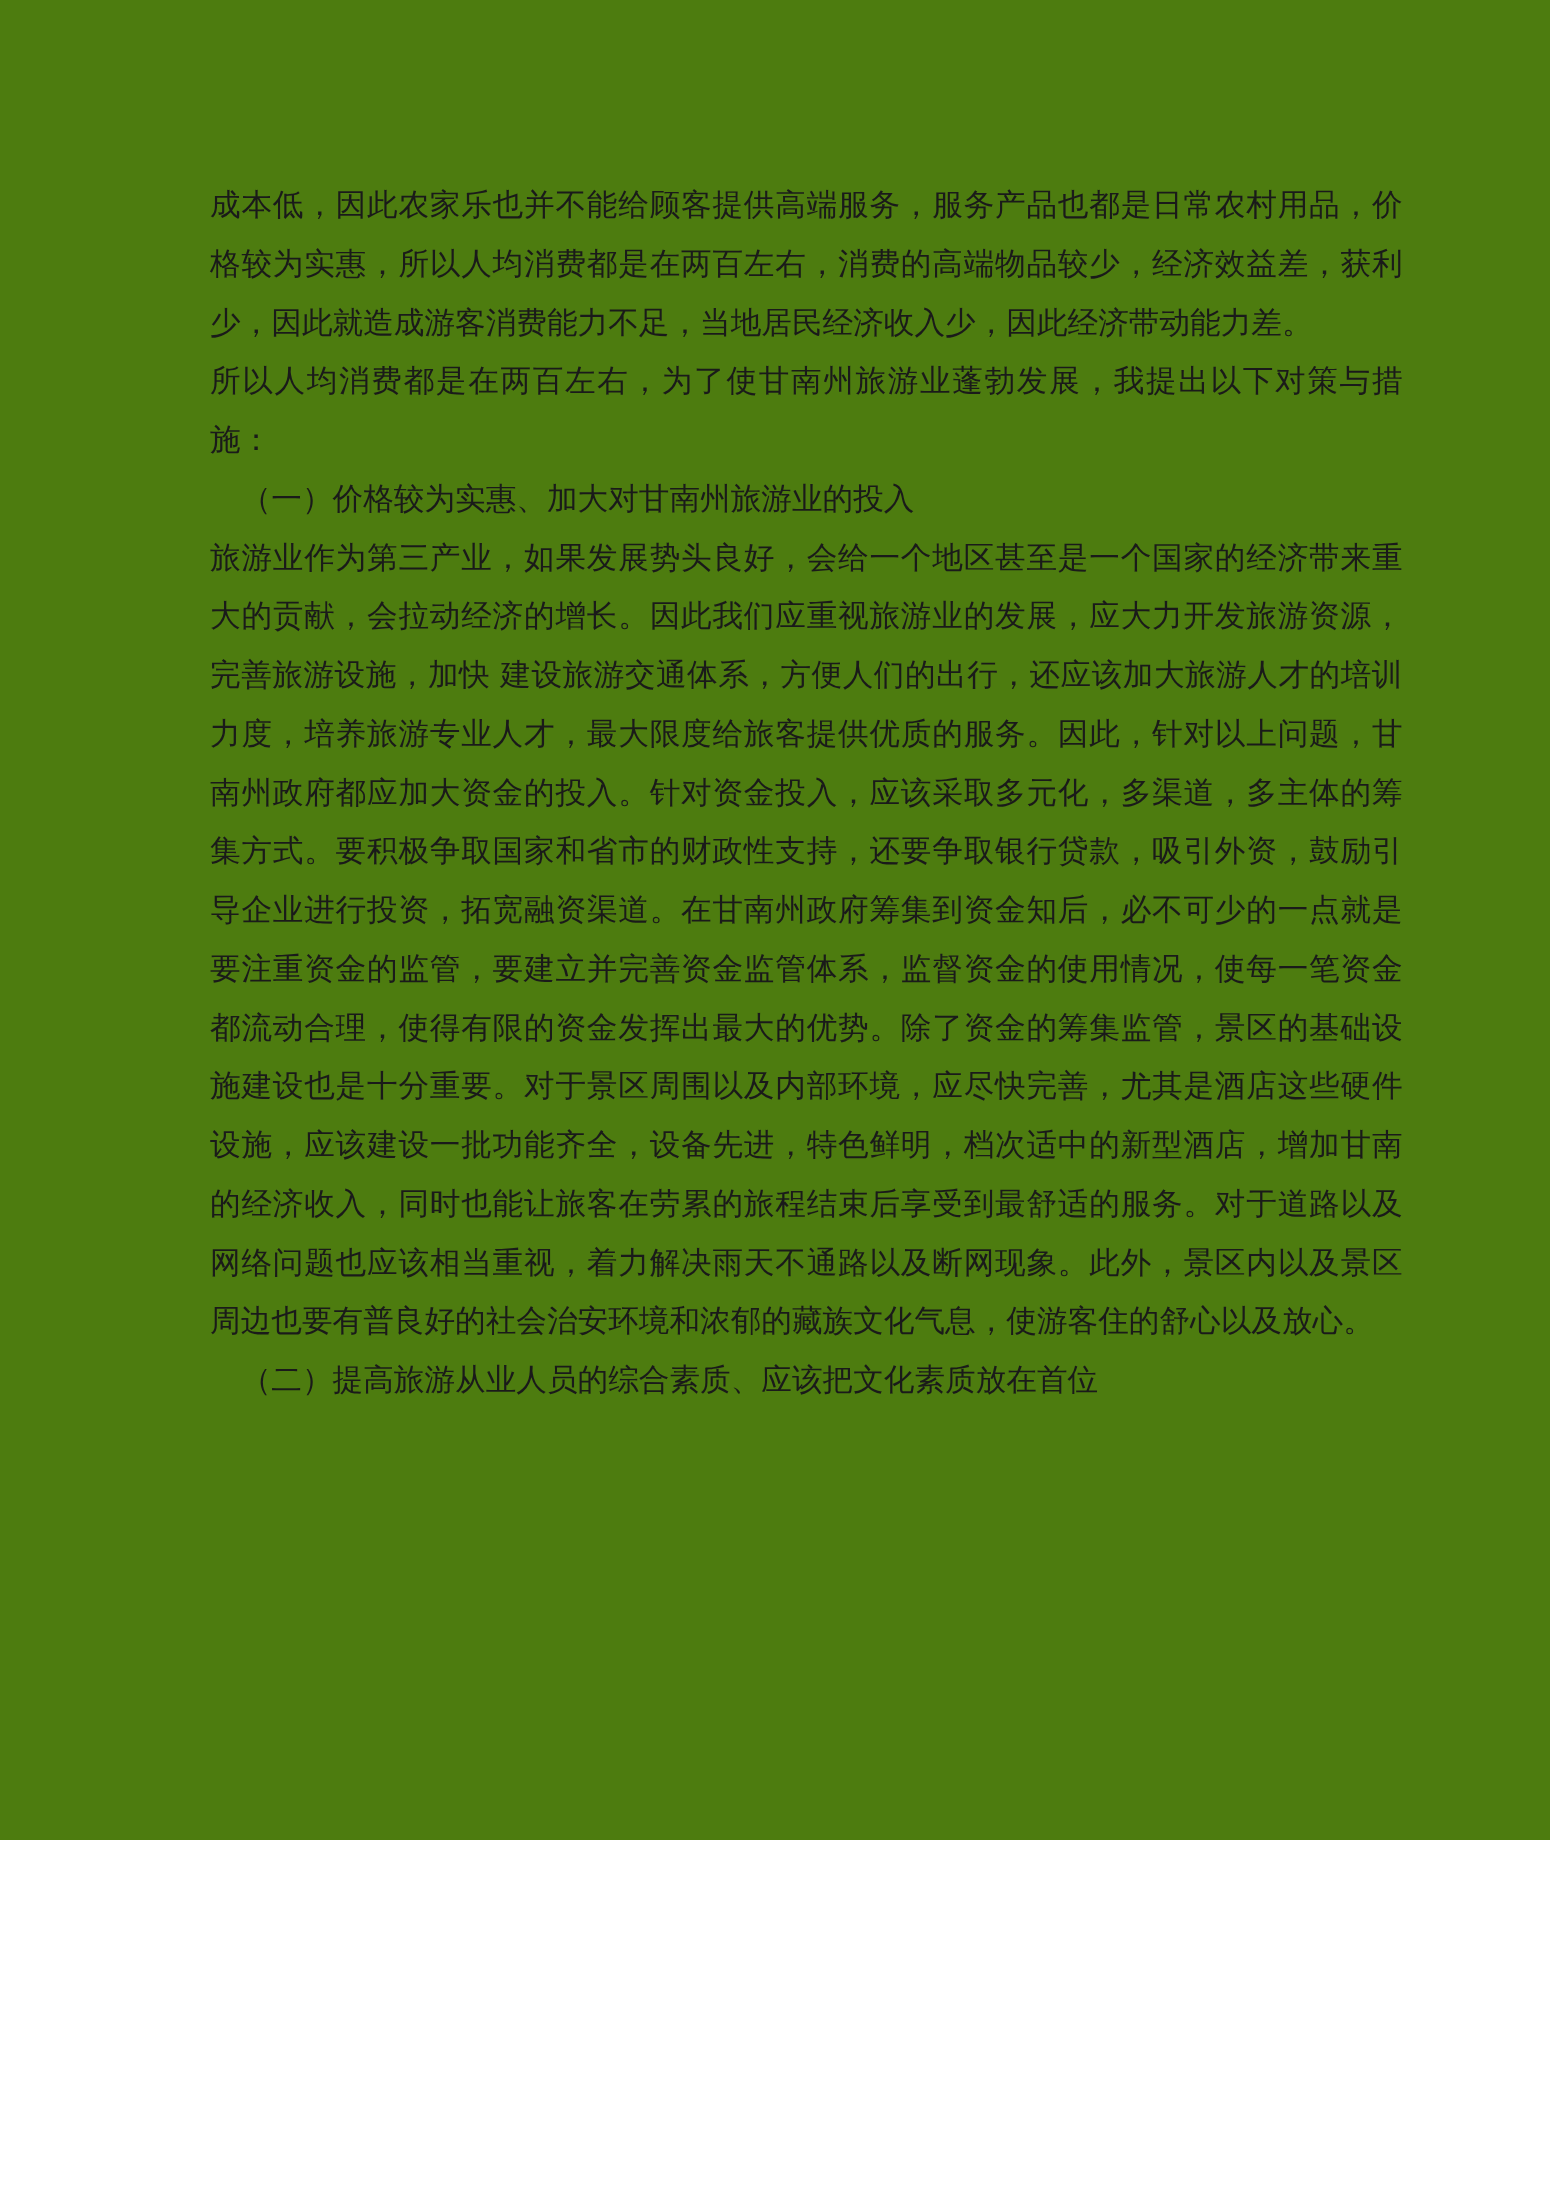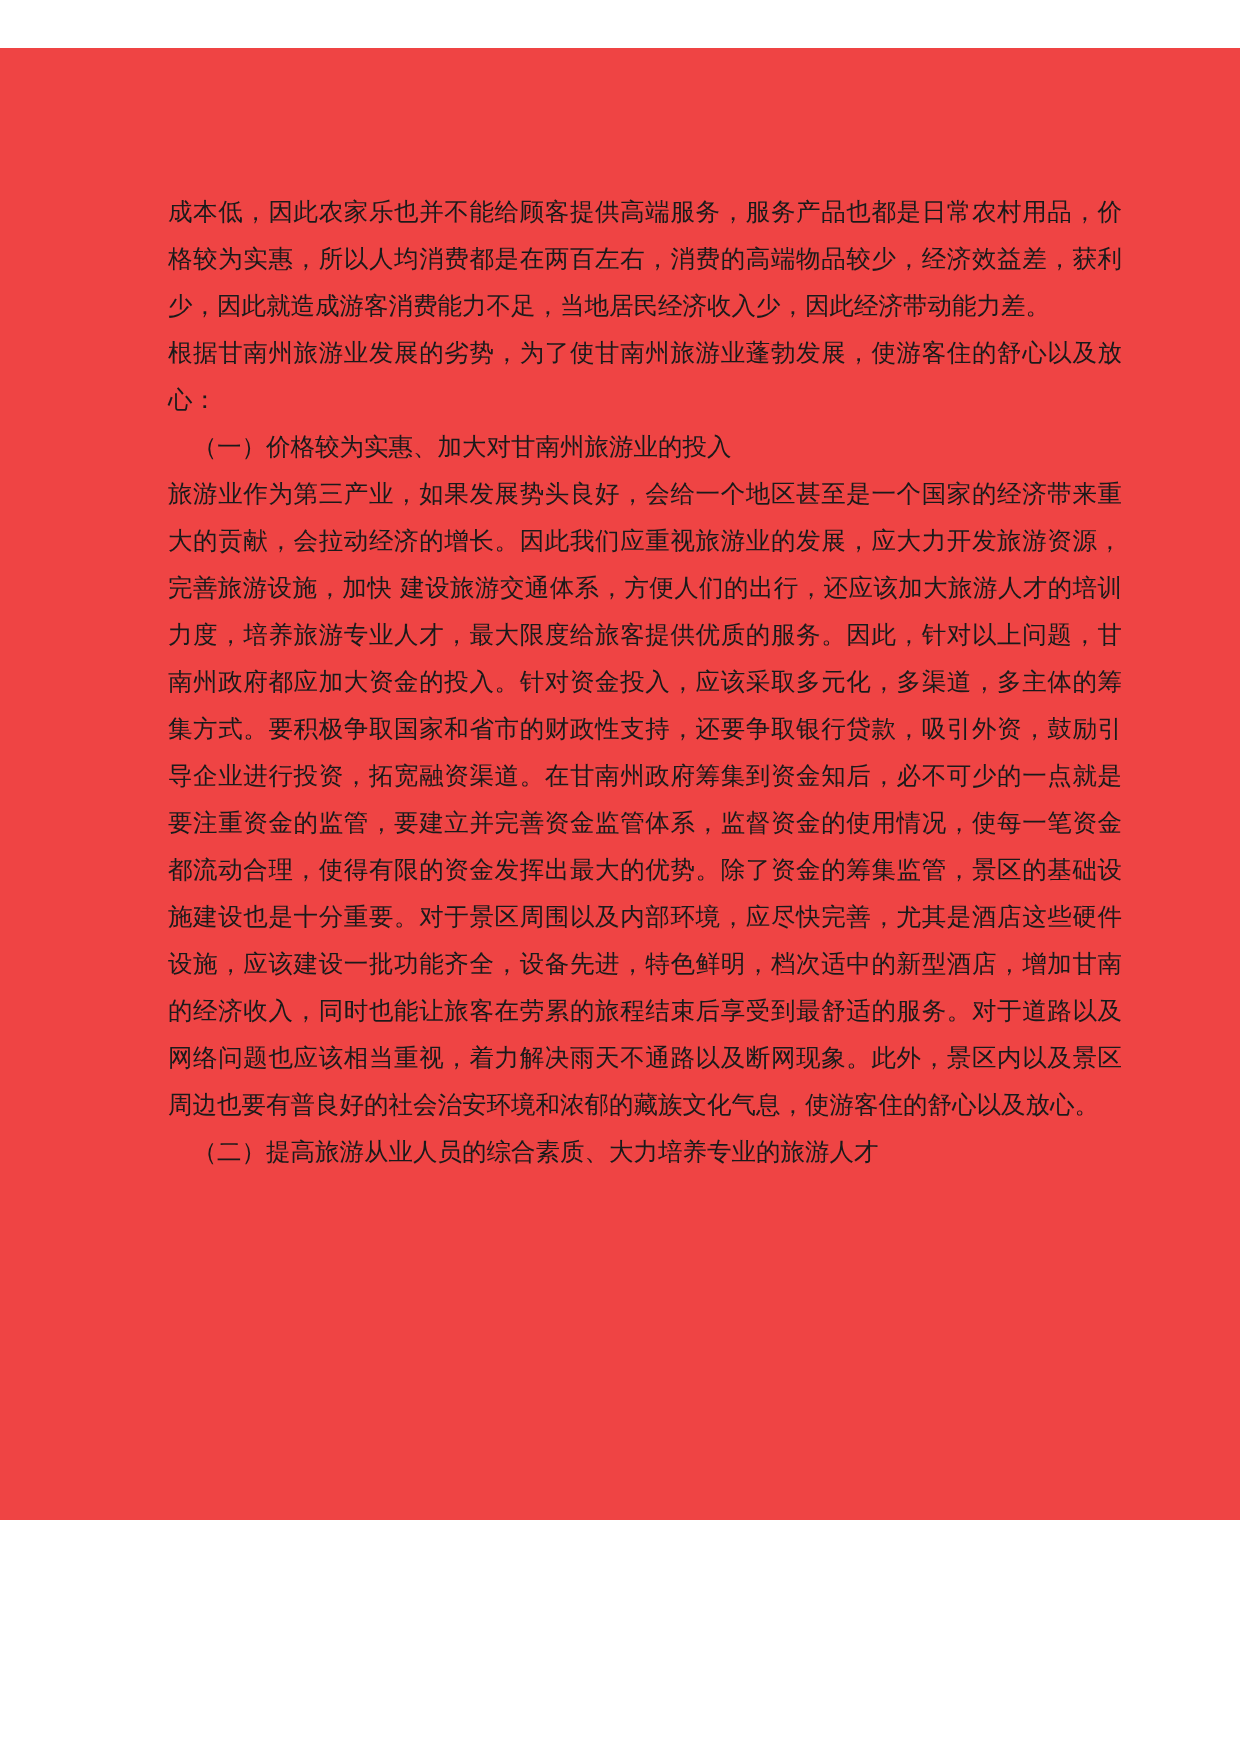--- a/index.html
+++ b/index.html
@@ -3,26 +3,25 @@
 <meta charset="utf-8">
 <style>
   html, body {
     margin: 0;
     padding: 0;
     background: #ffffff;
   }
   .page {
     width: 1240px;
     height: 1472px;
-    background: #ef4444;
+    background: #4d7c0f;
     position: relative;
     box-sizing: border-box;
     padding: 140px 118px 60px 168px;
     font-family: "DejaVu Serif", "Liberation Serif", serif;
-    margin-top: 48px;
   }
   .doc-body {
     font-size: 24.5px;
     line-height: 47px;
     color: #1a1a1a;
     text-align: justify;
     text-justify: inter-ideograph;
   }
   .para {
     margin: 0;
@@ -32,18 +31,18 @@
     margin: 0;
     text-indent: 1em;
   }
 </style>
 </head>
 <body>
 
 <div class="page">
   <div class="doc-body">
     <p class="para">成本低，因此农家乐也并不能给顾客提供高端服务，服务产品也都是日常农村用品，价格较为实惠，所以人均消费都是在两百左右，消费的高端物品较少，经济效益差，获利少，因此就造成游客消费能力不足，当地居民经济收入少，因此经济带动能力差。</p>
-    <p class="para">根据甘南州旅游业发展的劣势，为了使甘南州旅游业蓬勃发展，使游客住的舒心以及放心：</p>
+    <p class="para">所以人均消费都是在两百左右，为了使甘南州旅游业蓬勃发展，我提出以下对策与措施：</p>
     <p class="heading-line">（一）价格较为实惠、加大对甘南州旅游业的投入</p>
     <p class="para">旅游业作为第三产业，如果发展势头良好，会给一个地区甚至是一个国家的经济带来重大的贡献，会拉动经济的增长。因此我们应重视旅游业的发展，应大力开发旅游资源，完善旅游设施，加快 建设旅游交通体系，方便人们的出行，还应该加大旅游人才的培训力度，培养旅游专业人才，最大限度给旅客提供优质的服务。因此，针对以上问题，甘南州政府都应加大资金的投入。针对资金投入，应该采取多元化，多渠道，多主体的筹集方式。要积极争取国家和省市的财政性支持，还要争取银行贷款，吸引外资，鼓励引导企业进行投资，拓宽融资渠道。在甘南州政府筹集到资金知后，必不可少的一点就是要注重资金的监管，要建立并完善资金监管体系，监督资金的使用情况，使每一笔资金都流动合理，使得有限的资金发挥出最大的优势。除了资金的筹集监管，景区的基础设施建设也是十分重要。对于景区周围以及内部环境，应尽快完善，尤其是酒店这些硬件设施，应该建设一批功能齐全，设备先进，特色鲜明，档次适中的新型酒店，增加甘南的经济收入，同时也能让旅客在劳累的旅程结束后享受到最舒适的服务。对于道路以及网络问题也应该相当重视，着力解决雨天不通路以及断网现象。此外，景区内以及景区周边也要有普良好的社会治安环境和浓郁的藏族文化气息，使游客住的舒心以及放心。</p>
-    <p class="heading-line">（二）提高旅游从业人员的综合素质、大力培养专业的旅游人才</p>
+    <p class="heading-line">（二）提高旅游从业人员的综合素质、应该把文化素质放在首位</p>
   </div>
 </div>
 
 </body></html>

